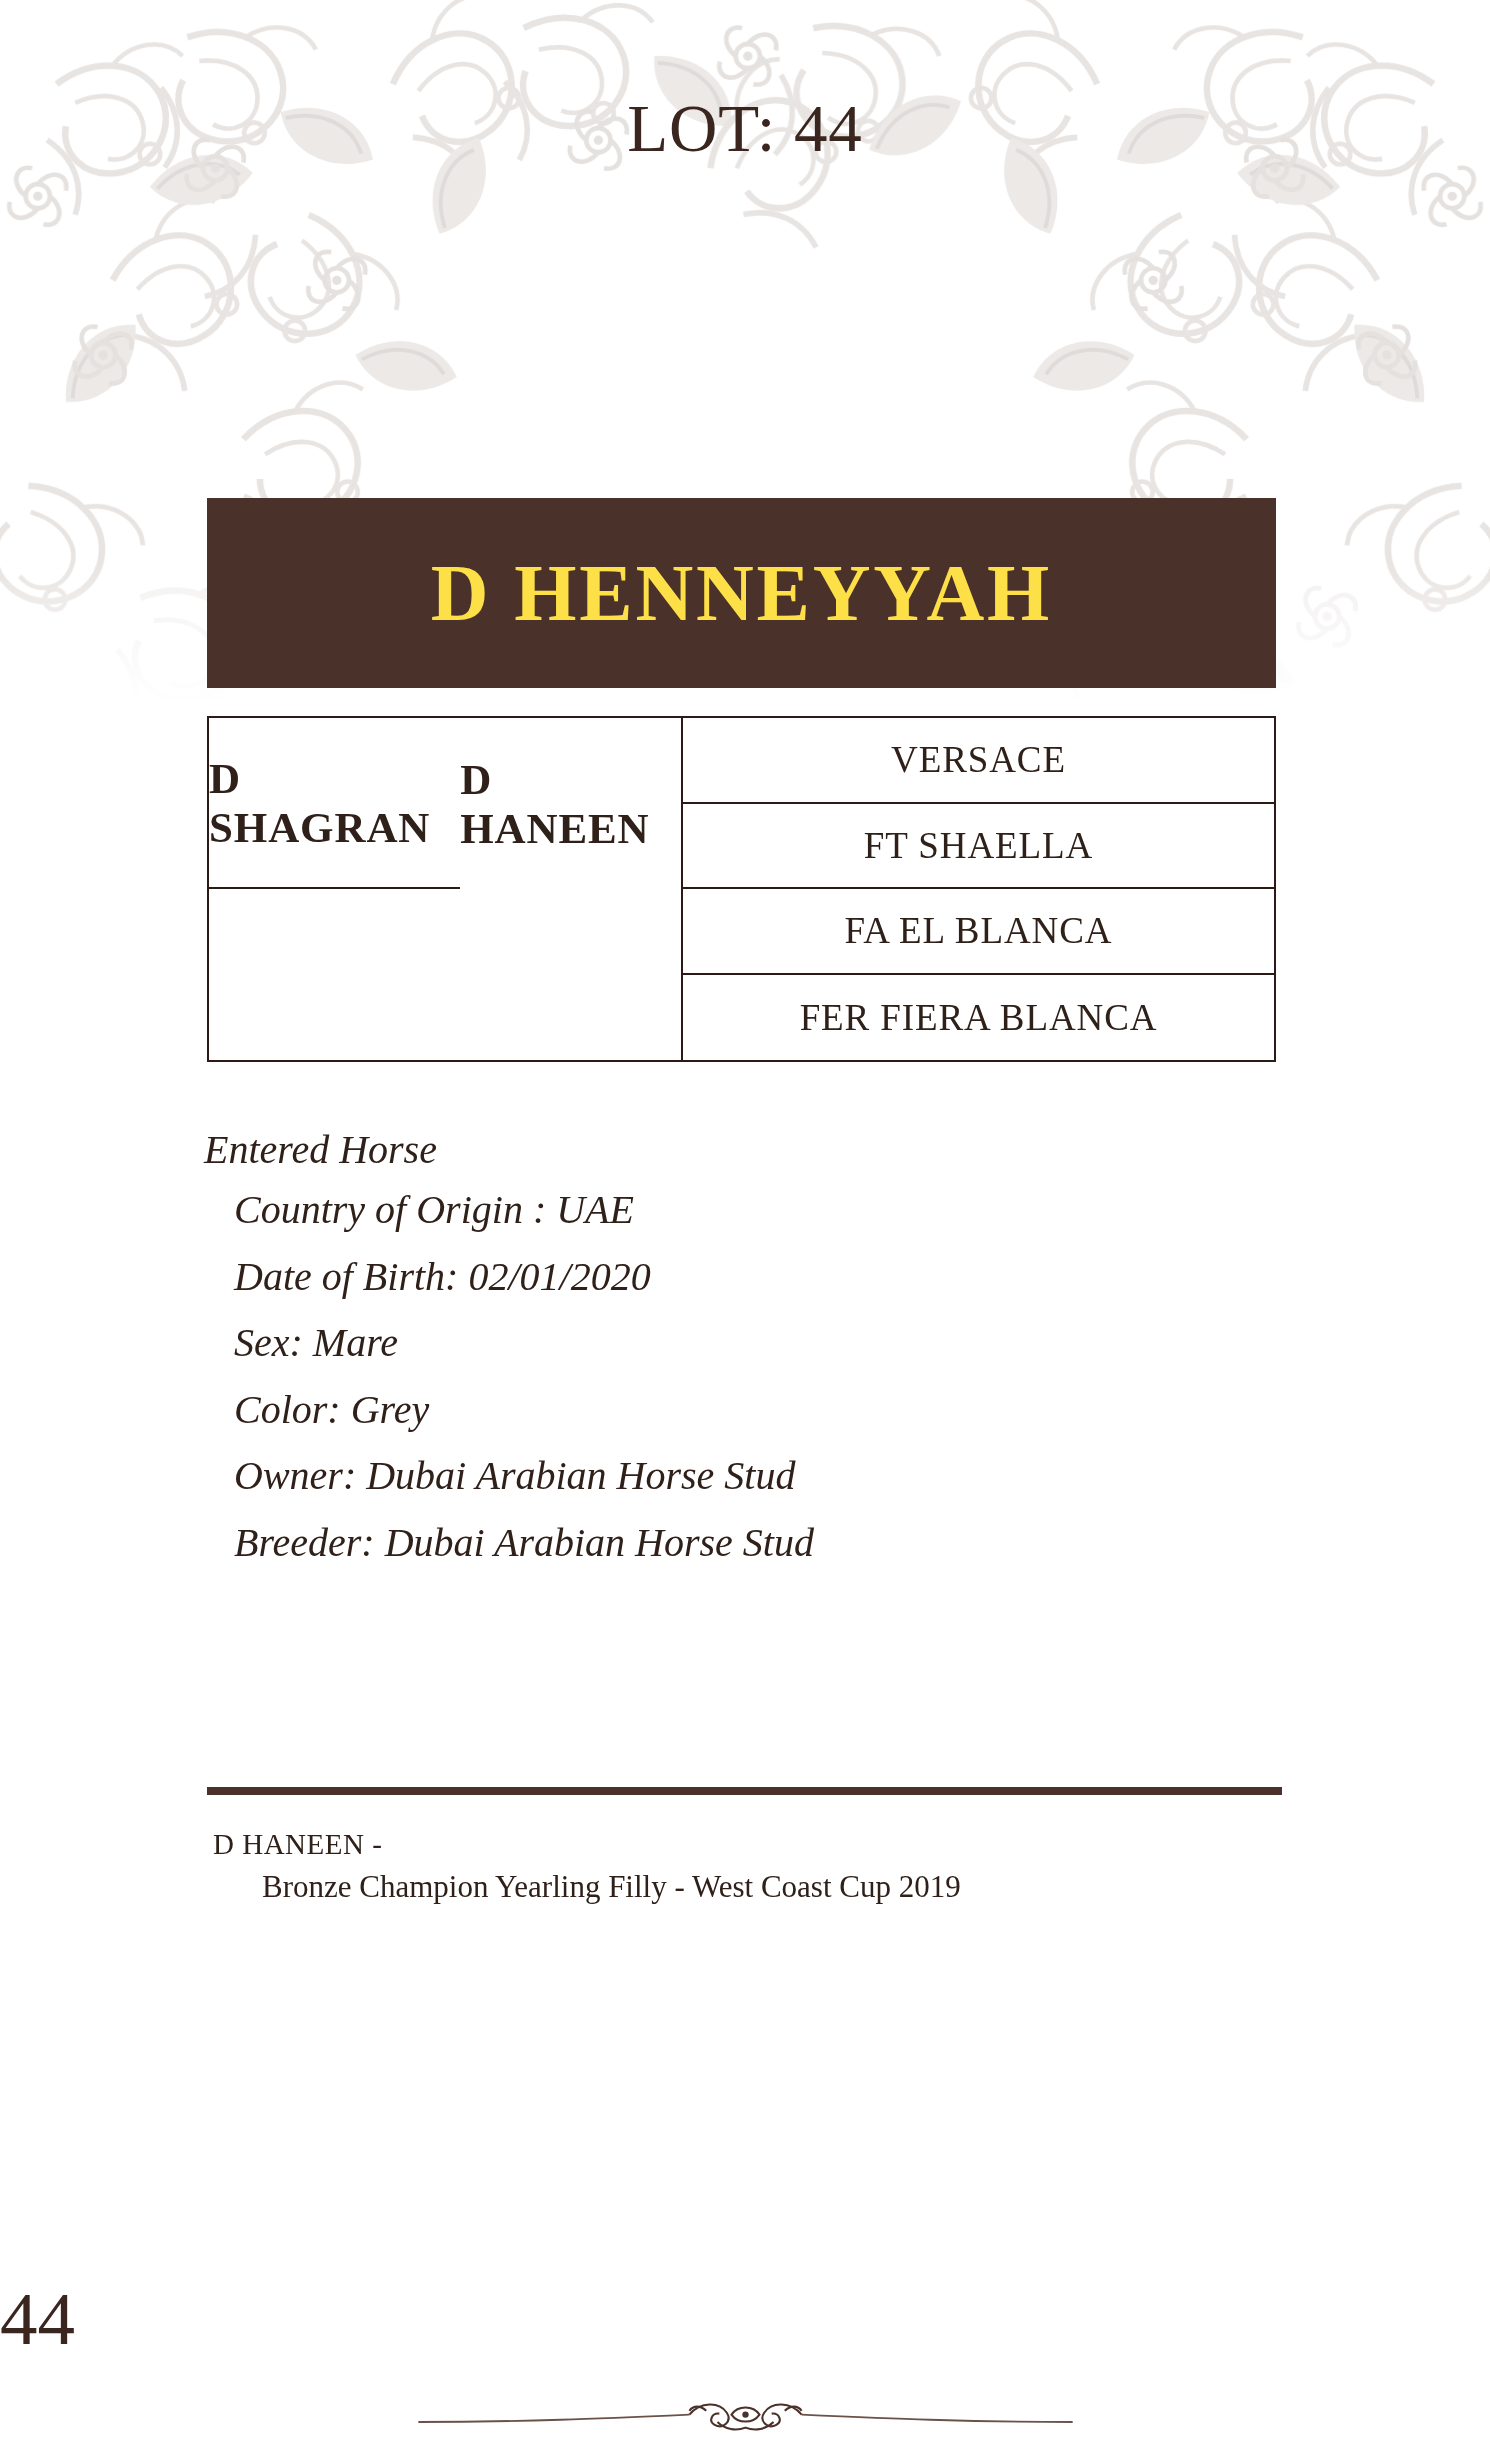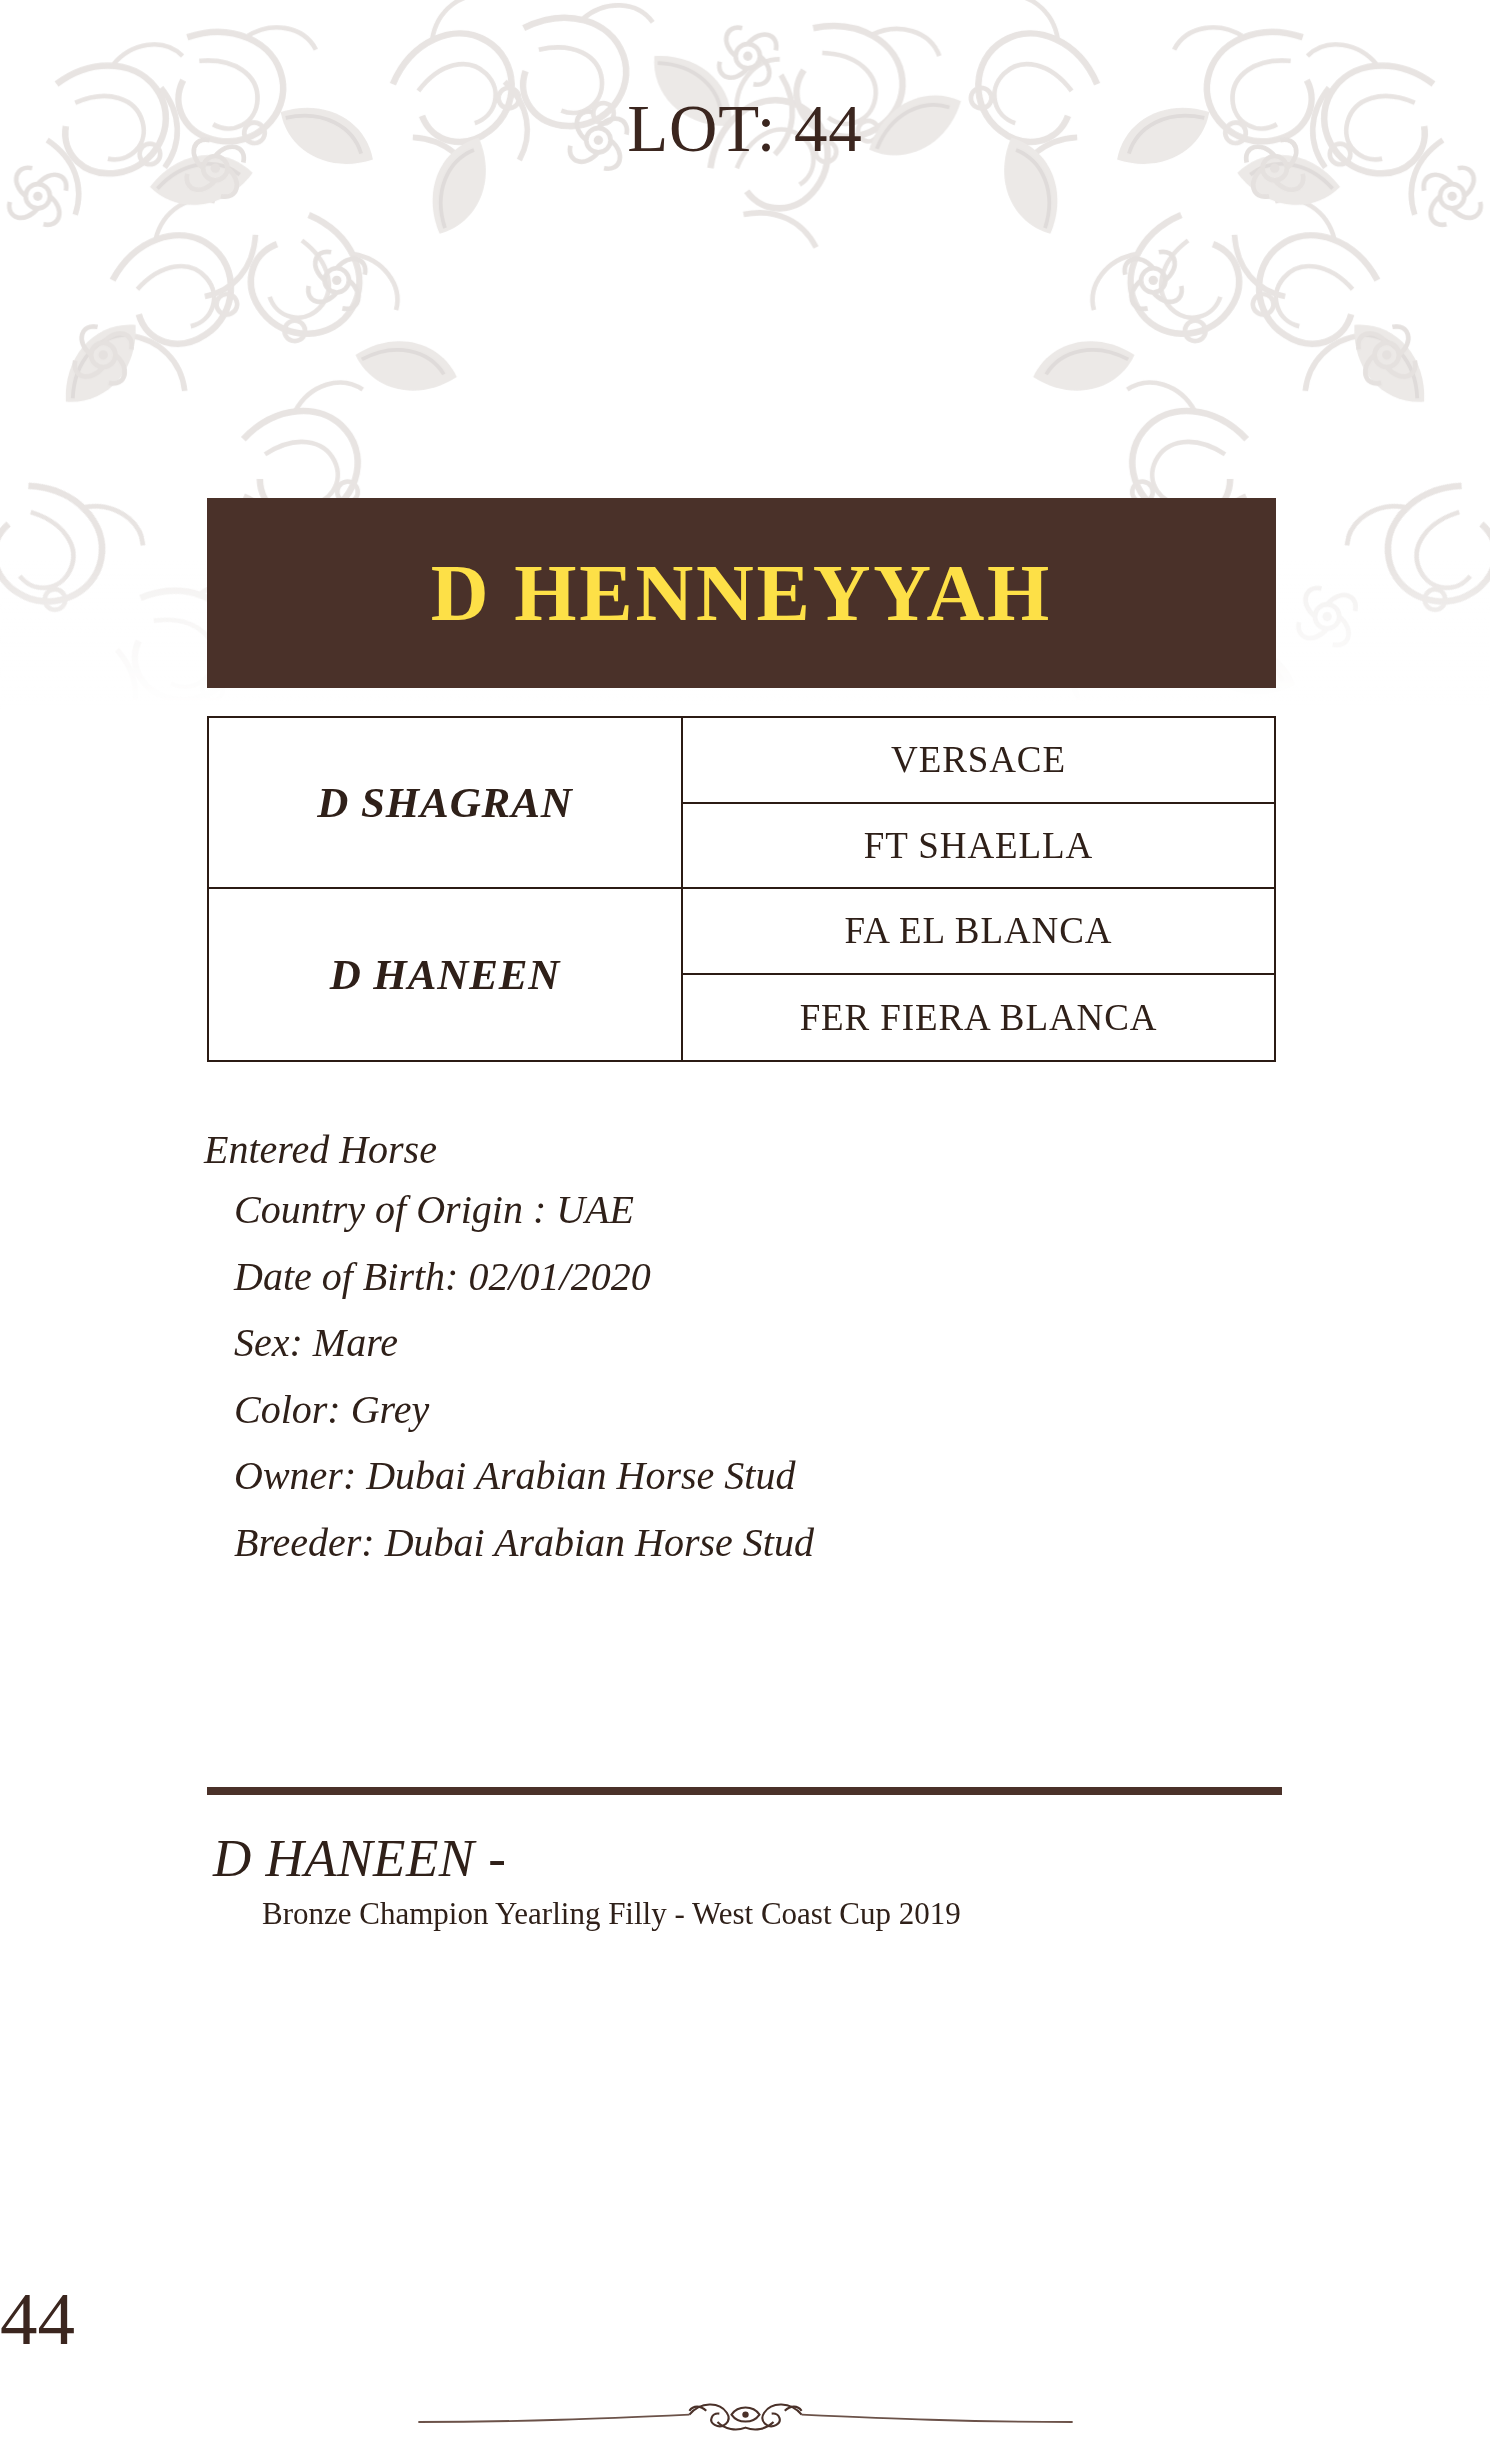--- a/index.html
+++ b/index.html
@@ -74,22 +74,21 @@
     top: 716px;
     width: 1069px;
     height: 346px;
     border: 2.8px solid #2b1b14;
     box-sizing: border-box;
     display: flex;
   }
   .ped-col-left {
     width: 472px;
     display: flex;
-    flex-direction: column;
-    font-style: italic;
+    flex-direction: row;
   }
   .ped-col-right {
     flex: 1;
     display: flex;
     flex-direction: column;
     border-left: 2.8px solid #2b1b14;
   }
   .ped-sire, .ped-dam {
     height: 50%;
     box-sizing: border-box;
@@ -148,24 +147,23 @@
   }
 
   
   .awards {
     position: absolute;
     left: 213px;
     top: 1828px;
     width: 1122px;
   }
   .awards-title {
-    font-size: 53px;
+    font-size: 29px;
     margin: 0 0 7.5px 0;
     letter-spacing: 0.5px;
-    font-style: italic;
   }
   .awards-line {
     font-size: 31px;
     padding-left: 49px;
     margin: 0;
     white-space: nowrap;
   }
 
   
   .footer-number {

